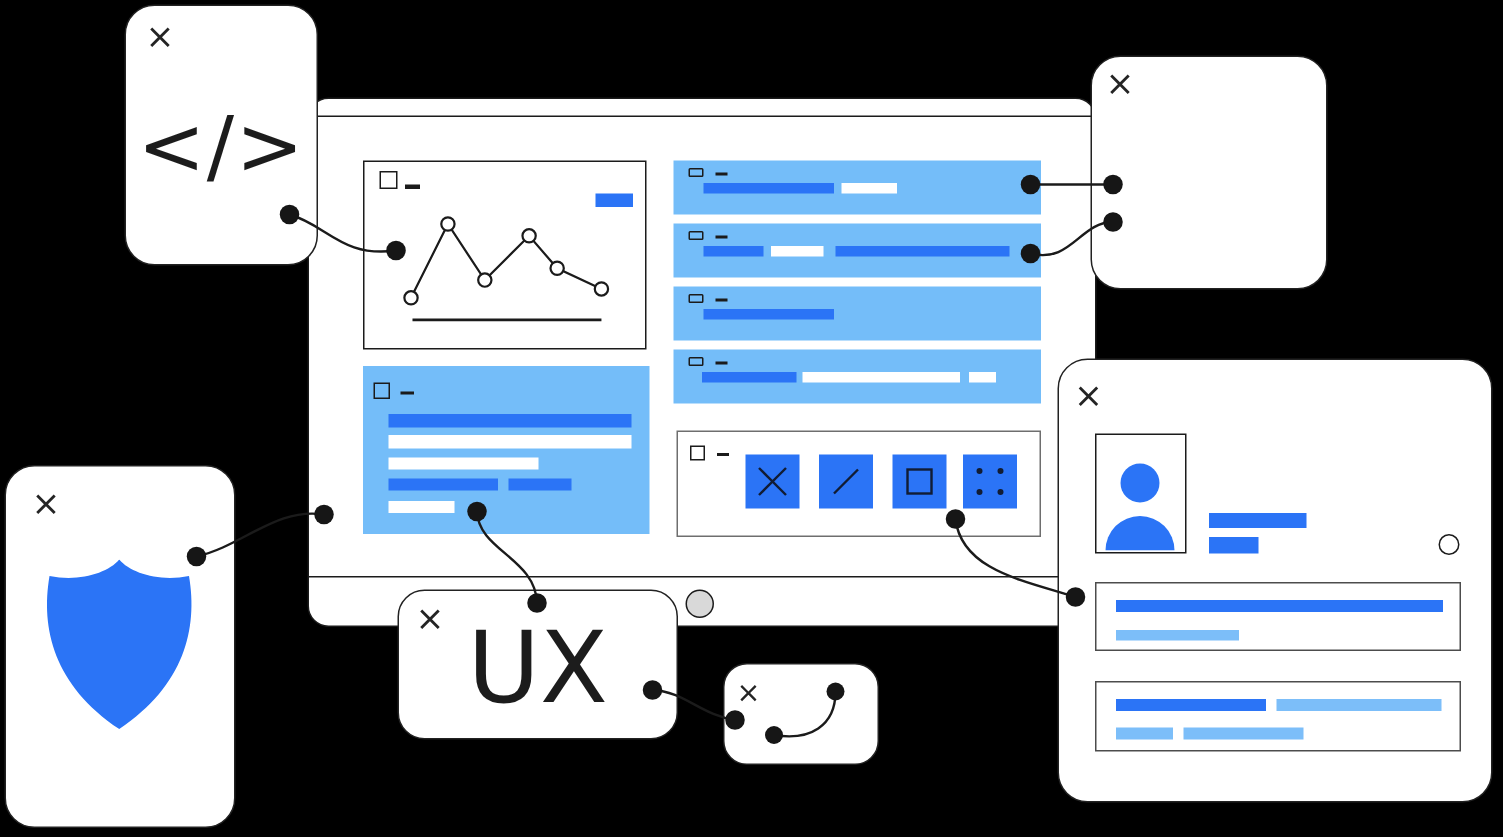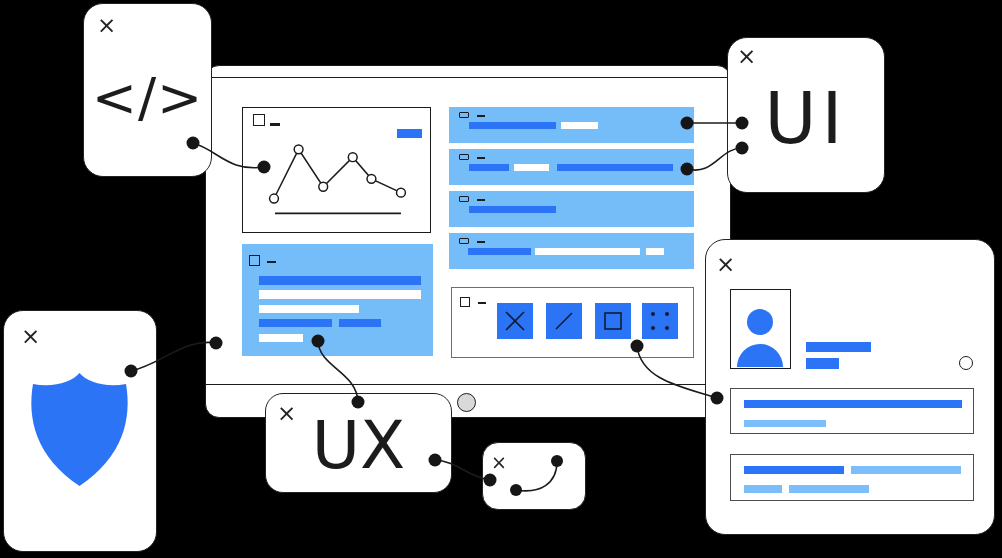--- a/index.html
+++ b/index.html
@@ -164,21 +164,20 @@
     </div>
   </div>
 
   <div id="code-card" class="fcard">
     <span class="close" style="left:13px; top:10px;">×</span>
     <span class="big-label">&lt;/&gt;</span>
   </div>
 
   <div id="ui-card" class="fcard">
     <span class="close" style="left:9px; top:7px;">×</span>
-    <span class="big-label">UI</span>
   </div>
 
   <div id="ux-card" class="fcard">
     <span class="close" style="left:11px; top:8px;">×</span>
     <span class="big-label">UX</span>
   </div>
 
   <div id="shield-card" class="fcard">
     <span class="close" style="left:17px; top:14px;">×</span>
     <svg width="107" height="113" viewBox="0 0 107 113">

